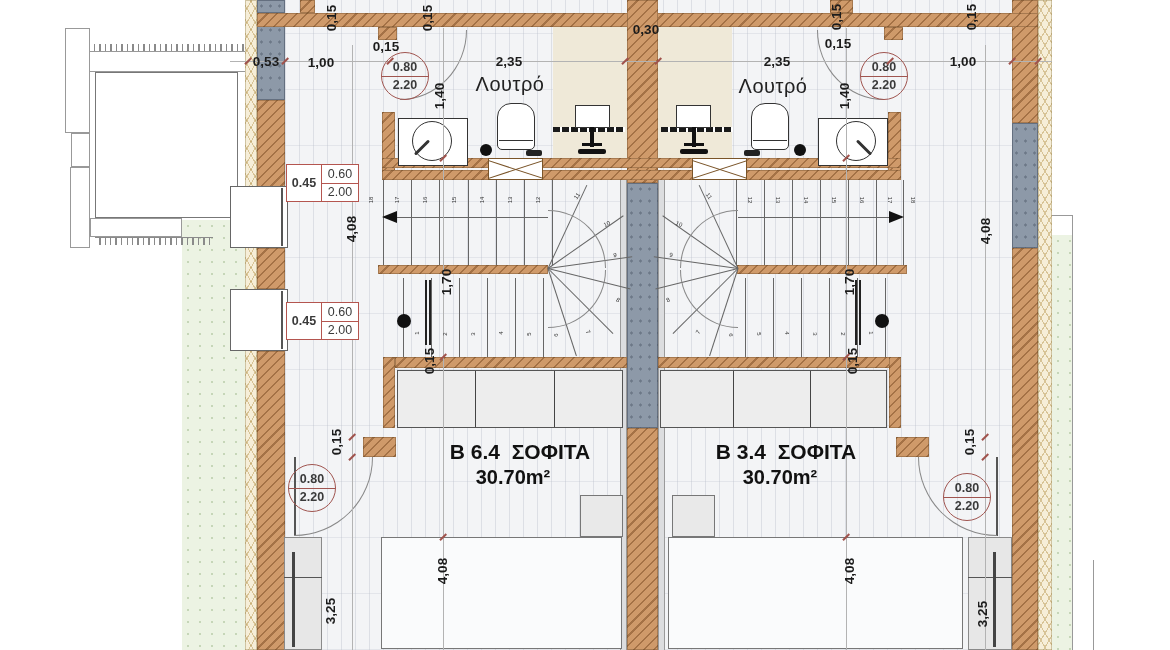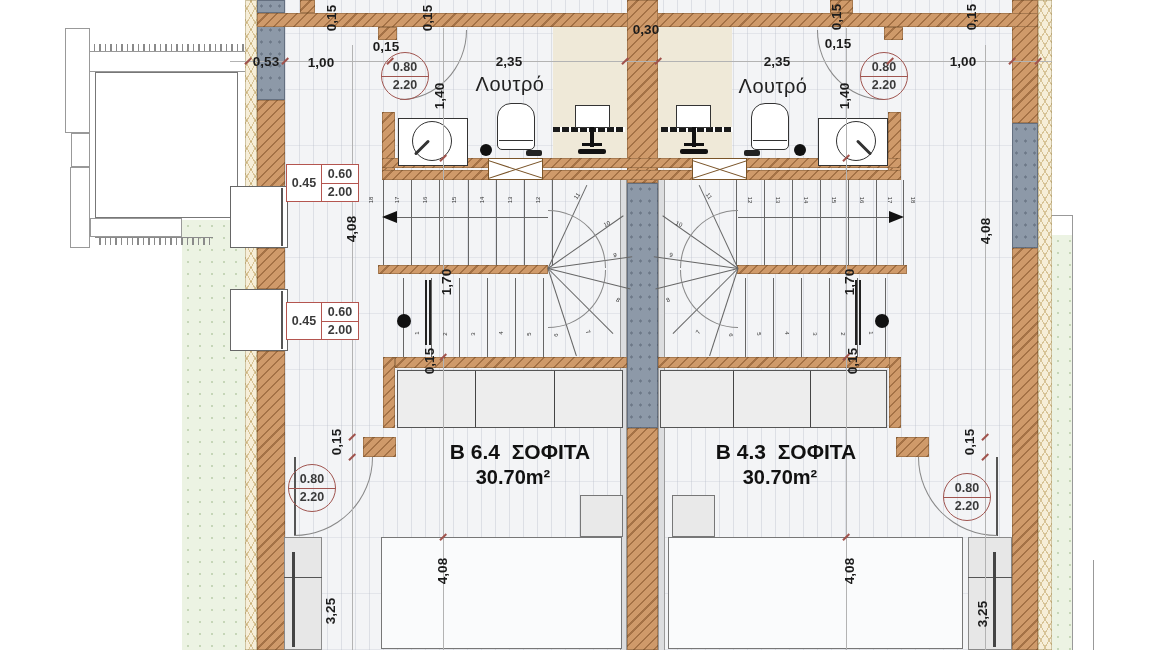--- a/index.html
+++ b/index.html
@@ -44,21 +44,21 @@
   .bathlbl{position:absolute;font-size:20px;color:#222;transform:translate(-50%,-50%);letter-spacing:.5px;}
   .dcirc{position:absolute;width:46px;height:46px;border:1.6px solid #a05550;border-radius:50%;
          display:flex;flex-direction:column;align-items:center;justify-content:center;transform:translate(-50%,-50%);}
   .dcirc .t{font-weight:bold;font-size:12.5px;color:#3a3a3a;line-height:1.3;width:100%;text-align:center;}
   .dcirc .t.top{border-bottom:1.3px solid #a05550;}
   .wtag{position:absolute;display:flex;background:#fff;border:1.3px solid #b4554f;box-sizing:border-box;}
   .wtag .a{width:34px;display:flex;align-items:center;justify-content:center;
            font-weight:bold;font-size:12.5px;color:#3a3a3a;border-right:1.3px solid #b4554f;}
   .wtag .b{display:flex;flex-direction:column;width:36px;}
   .wtag .b span{flex:1;display:flex;align-items:center;justify-content:center;
-           font-weight:bold;font-size:12.5px;color:#3a3a3a;}
+           font-weight:normal;font-size:12.5px;color:#3a3a3a;}
   .wtag .b span:first-child{border-bottom:1.3px solid #b4554f;}
   .tick{position:absolute;width:9px;height:1.6px;background:#a0524c;transform:translate(-50%,-50%) rotate(-45deg);}
   .arrL{width:0;height:0;border-top:6px solid transparent;border-bottom:6px solid transparent;border-right:15px solid #111;}
   .arrR{width:0;height:0;border-top:6px solid transparent;border-bottom:6px solid transparent;border-left:15px solid #111;}
 </style>
 </head>
 <body>
 
 <div id="plan">
 
@@ -237,21 +237,21 @@
   <div class="abs" style="left:993px;top:552px;width:3px;height:95px;background:#444;"></div>
 
   <div class="abs dimline" style="left:230px;top:61px;width:822px;height:1px;"></div>
   <div class="abs dimline" style="left:352px;top:45px;width:1px;height:605px;"></div>
   <div class="abs dimline" style="left:443px;top:28px;width:1px;height:622px;"></div>
   <div class="abs dimline" style="left:846px;top:28px;width:1px;height:622px;"></div>
   <div class="abs dimline" style="left:985px;top:45px;width:1px;height:605px;"></div>
 
   <div class="roomname" style="left:520px;top:452px;">B 6.4  ΣΟΦΙΤΑ</div>
   <div class="roomarea" style="left:513px;top:477px;">30.70m²</div>
-  <div class="roomname" style="left:786px;top:452px;">B 4.3  ΣΟΦΙΤΑ</div>
+  <div class="roomname" style="left:786px;top:452px;">B 3.4  ΣΟΦΙΤΑ</div>
   <div class="roomarea" style="left:780px;top:477px;">30.70m²</div>
   <div class="bathlbl" style="left:510px;top:84px;">Λουτρό</div>
   <div class="bathlbl" style="left:773px;top:86px;">Λουτρό</div>
 
   <div id="overlay" class="abs" style="left:0;top:0;width:1170px;height:650px;">
       <div class="dim" style="left: 266px; top: 61px; transform: translate(-50%, -50%) rotate(0deg);">0,53</div>
       <div class="dim" style="left: 321px; top: 62px; transform: translate(-50%, -50%) rotate(0deg);">1,00</div>
       <div class="dim" style="left: 386px; top: 46px; transform: translate(-50%, -50%) rotate(0deg);">0,15</div>
       <div class="dim" style="left: 509px; top: 61px; transform: translate(-50%, -50%) rotate(0deg);">2,35</div>
       <div class="dim" style="left: 646px; top: 29px; transform: translate(-50%, -50%) rotate(0deg);">0,30</div>

